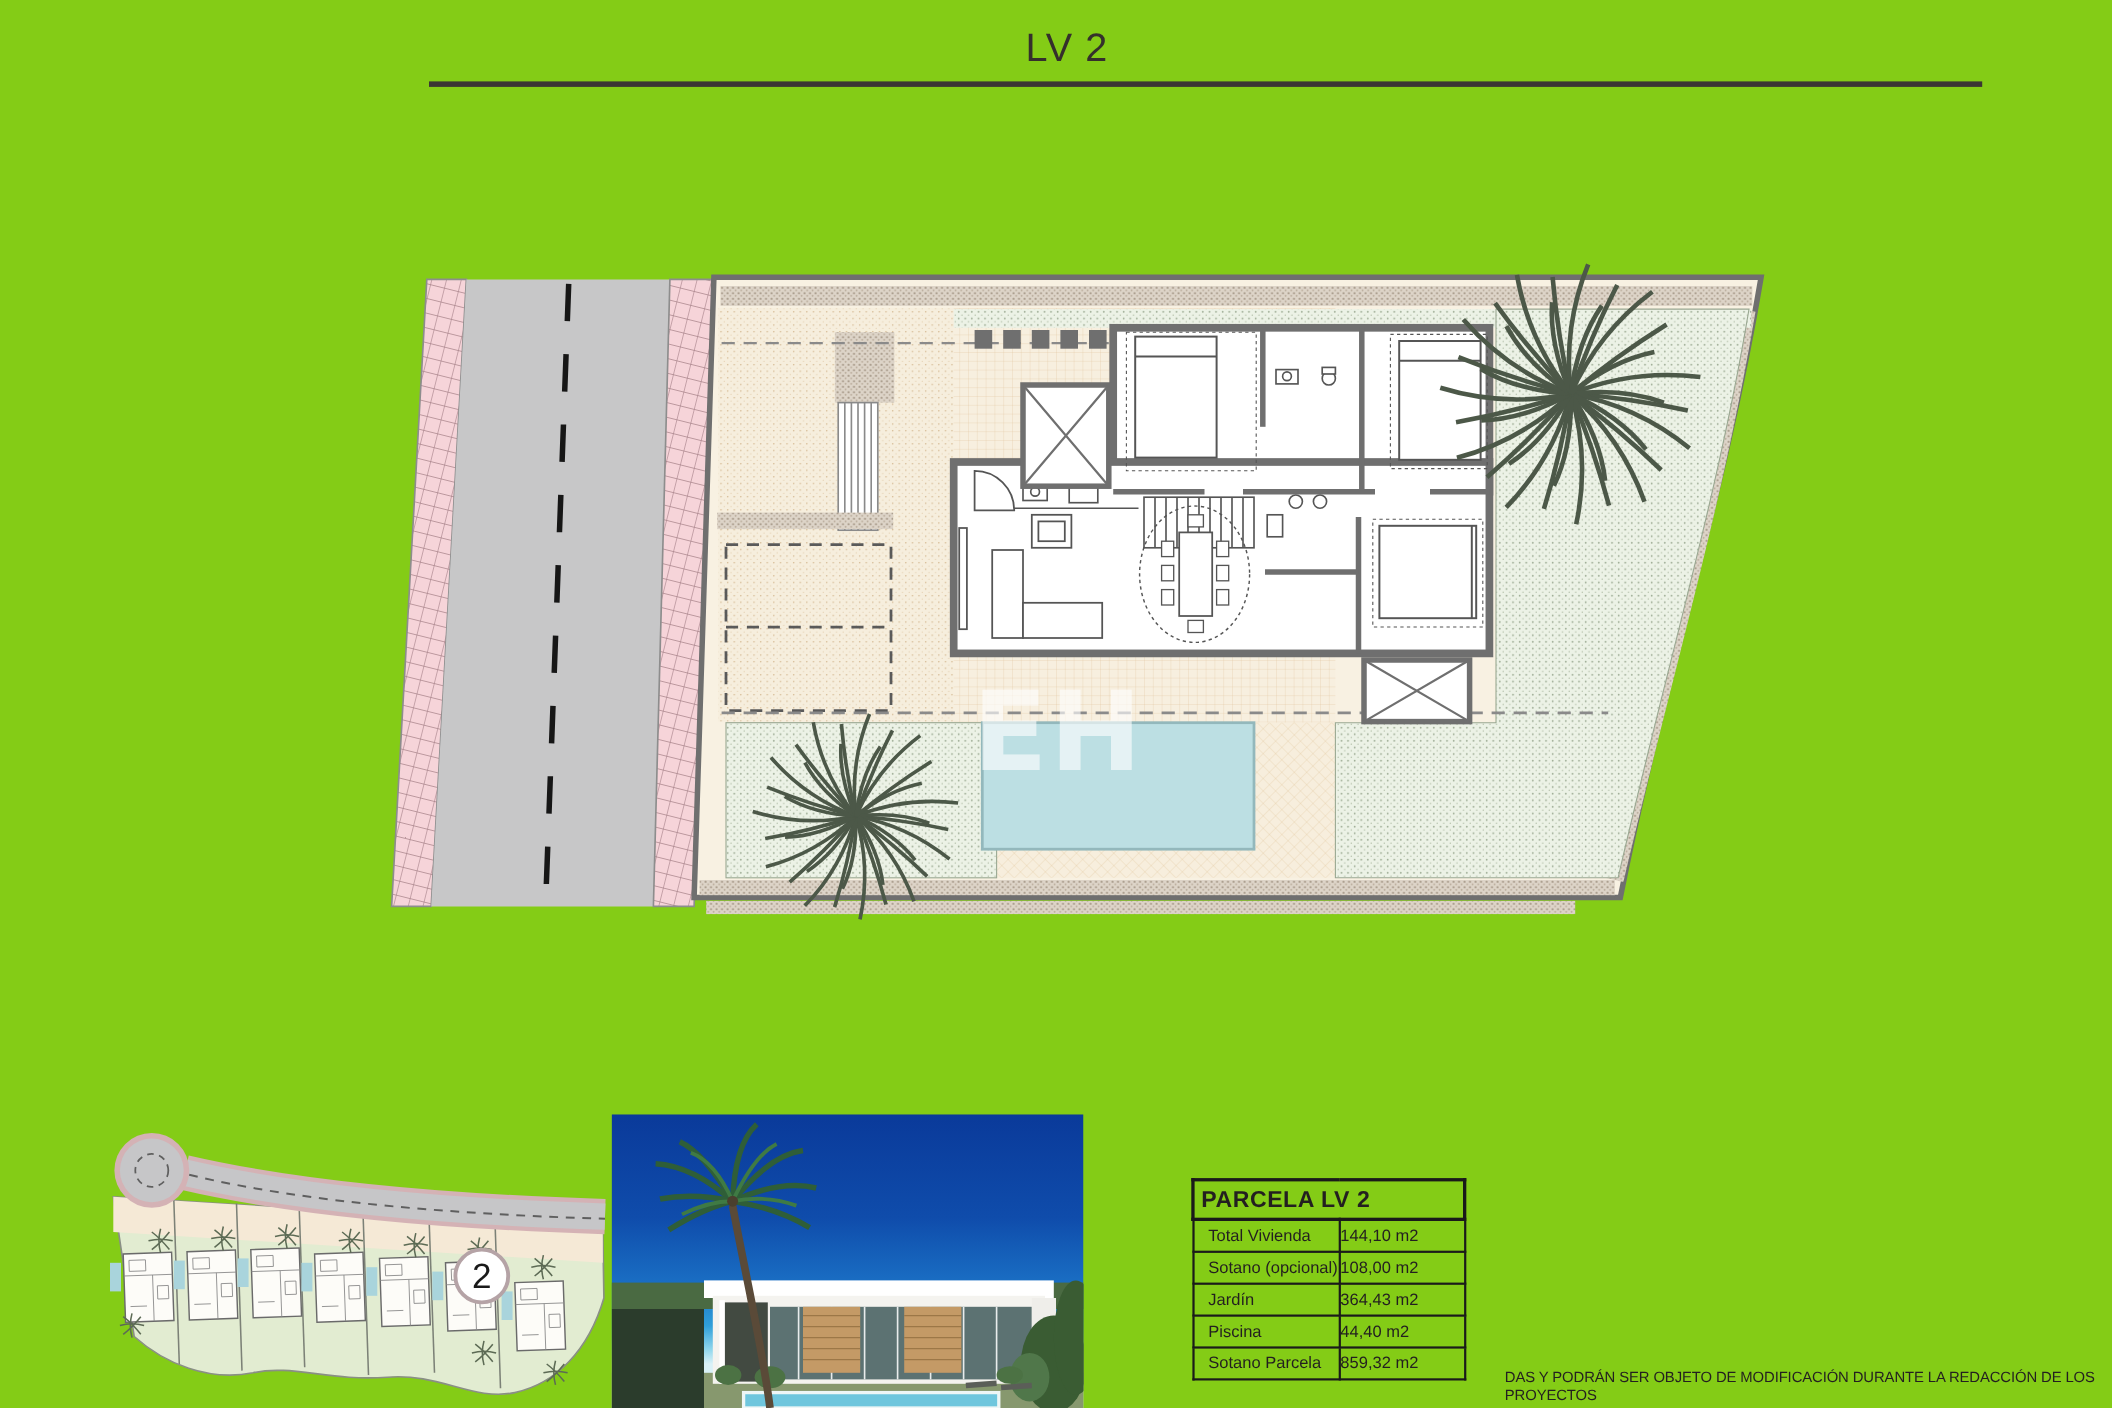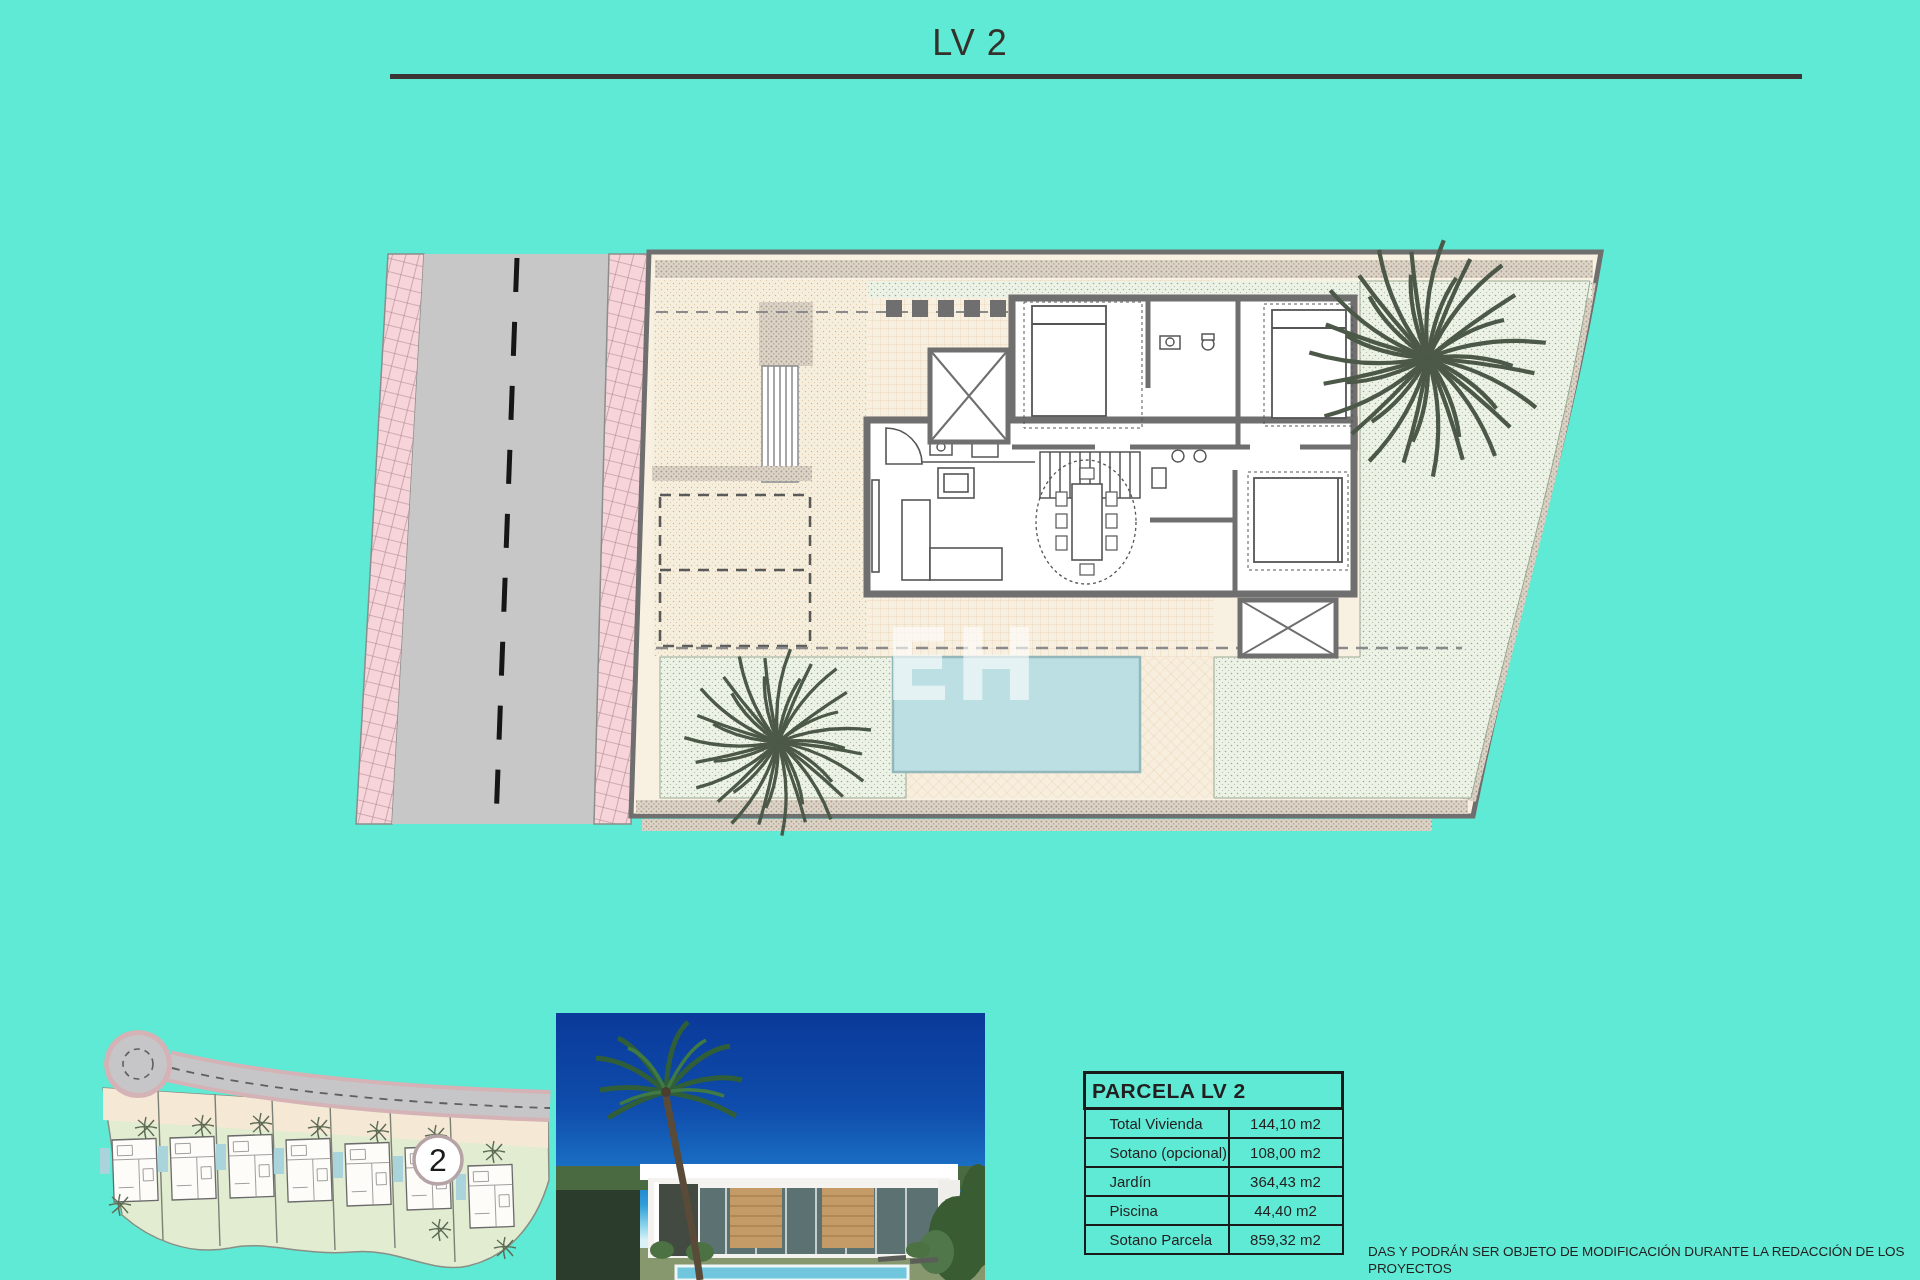--- a/index.html
+++ b/index.html
@@ -1,29 +1,29 @@
 <!DOCTYPE html>
 <html><head>
 <meta charset="utf-8">
 <style>
   html,body{margin:0;padding:0;background:#ffffff;}
-  #page{position:relative;width:1920px;height:1280px;background:#5eead4;overflow:hidden;
+  #page{position:relative;width:1920px;height:1280px;background:#84cc16;overflow:hidden;
         font-family:"Liberation Sans",sans-serif;color:#231f20;}
   .abs{position:absolute;}
   
   #title{left:640px;top:22px;width:660px;text-align:center;font-size:36px;
          letter-spacing:1px;color:#35302c;}
   #title-rule{left:390px;top:74px;width:1412px;height:5px;background:#3b3633;}
   
   #surface-table{left:1083px;top:1071px;border-collapse:collapse;}
   #surface-table th{border:3px solid #1a1a1a;font-size:21px;font-weight:bold;
        height:33px;padding:0 6px;text-align:left;letter-spacing:.5px;}
   #surface-table td{border:2px solid #1a1a1a;font-size:15px;height:27px;padding:0;}
-  #surface-table td.lbl{width:118px;padding-left:24px;text-align:left;}
-  #surface-table td.val{width:112px;text-align:center;}
+  #surface-table td.lbl{width:118px;padding-left:13px;text-align:left;}
+  #surface-table td.val{width:112px;}
   
   #disclaimer{left:1368px;top:1243px;width:540px;font-size:13.5px;line-height:17px;
        color:#231f20;letter-spacing:-0.1px;}
   svg{display:block;}
 </style>
 </head>
 <body>
 
 <div id="page">
 

